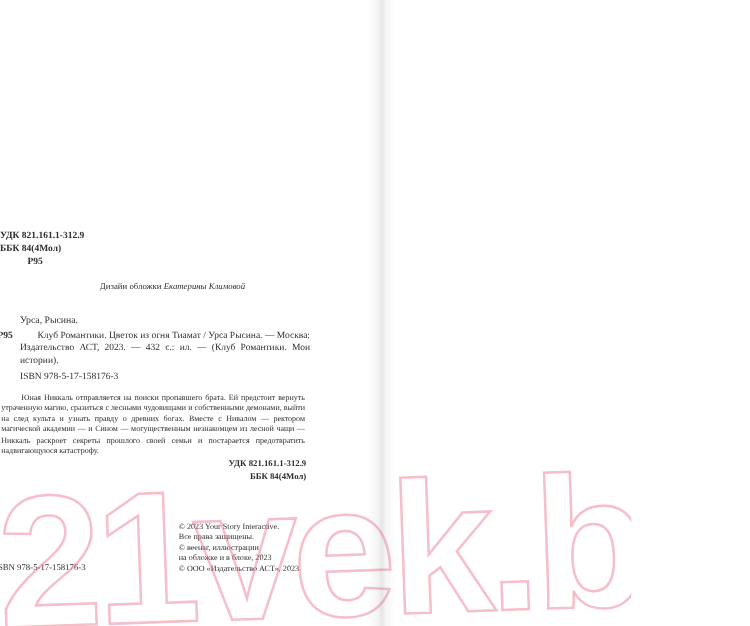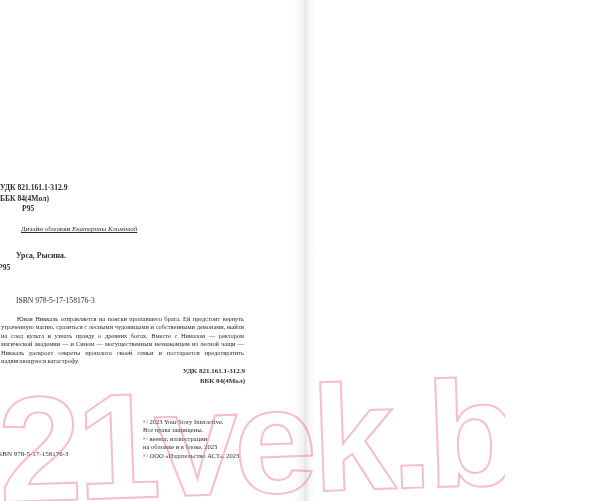--- a/index.html
+++ b/index.html
@@ -10,23 +10,23 @@
   
   .gutter{left:294px;top:0;width:22px;height:501px;
     background:linear-gradient(90deg,rgba(0,0,0,0) 0%,rgba(0,0,0,0.05) 40%,rgba(0,0,0,0.10) 52%,rgba(0,0,0,0.04) 66%,rgba(0,0,0,0) 100%);}
   .page-edge-right{left:590px;top:0;width:9px;height:501px;border-left:1px solid #d9d9d9;
     background:linear-gradient(90deg,rgba(0,0,0,0.04),rgba(0,0,0,0));}
 
   
   .left-page{left:0;top:0;width:300px;height:501px;color:#2e2e2e;}
   .udc-top{left:0;top:183px;font-size:7.6px;font-weight:bold;line-height:10.5px;white-space:nowrap;}
   .udc-top .code-line{padding-left:22px;}
-  .credits{left:21px;top:224px;width:200px;text-align:left;font-size:7px;line-height:10px;text-decoration:underline;}
+  .credits{left:38px;top:224px;width:200px;text-align:center;font-size:7px;line-height:10px;}
   .credits i{font-style:italic;}
-  .author-head{left:16px;top:251px;font-size:7.8px;font-weight:bold;}
+  .author-head{left:16px;top:251px;font-size:7.8px;font-weight:normal;}
   .biblio-code{left:-2px;top:263px;font-size:7.6px;font-weight:bold;}
   .biblio{left:16px;top:263px;width:232px;font-size:7.6px;line-height:10px;text-align:justify;text-indent:14px;}
   .isbn-mid{left:16px;top:296px;font-size:7.6px;}
   .annotation{left:1px;top:315px;width:243px;font-size:6.4px;line-height:8.4px;text-align:justify;text-indent:16px;}
   .udc-bottom{left:0;top:367px;width:245px;text-align:right;font-size:7px;font-weight:bold;line-height:9.5px;}
   .copyright{left:143px;top:418px;font-size:6.5px;line-height:8.4px;}
   .isbn-bottom{left:-4px;top:450px;font-size:7px;}
 
   
   .right-page{left:300px;top:0;width:300px;height:501px;}
@@ -50,20 +50,21 @@
       <div>ББК 84(4Мол)</div>
       <div class="code-line">Р95</div>
     </div>
 
     <div class="abs credits">
       <div><span>Дизайн обложки </span><i>Екатерины Климовой</i></div>
     </div>
 
     <div class="abs author-head">Урса, Рысина.</div>
     <div class="abs biblio-code">Р95</div>
+    <div class="abs biblio">Клуб Романтики. Цветок из огня Тиамат / Урса Рысина. — Москва: Издательство АСТ, 2023. — 432 с.: ил. — (Клуб Романтики. Мои истории).</div>
     <div class="abs isbn-mid">ISBN 978-5-17-158176-3</div>
     <div class="abs annotation">Юная Никкаль отправляется на поиски пропавшего брата. Ей предстоит вернуть утраченную магию, сразиться с лесными чудовищами и собственными демонами, выйти на след культа и узнать правду о древних богах. Вместе с Нивалом — ректором магической академии — и Сином — могущественным незнакомцем из лесной чащи — Никкаль раскроет секреты прошлого своей семьи и постарается предотвратить надвигающуюся катастрофу.</div>
 
     <div class="abs udc-bottom">
       <div>УДК 821.161.1-312.9</div>
       <div>ББК 84(4Мол)</div>
     </div>
 
     <div class="abs copyright">
       <div>© 2023 Your Story Interactive.</div>

